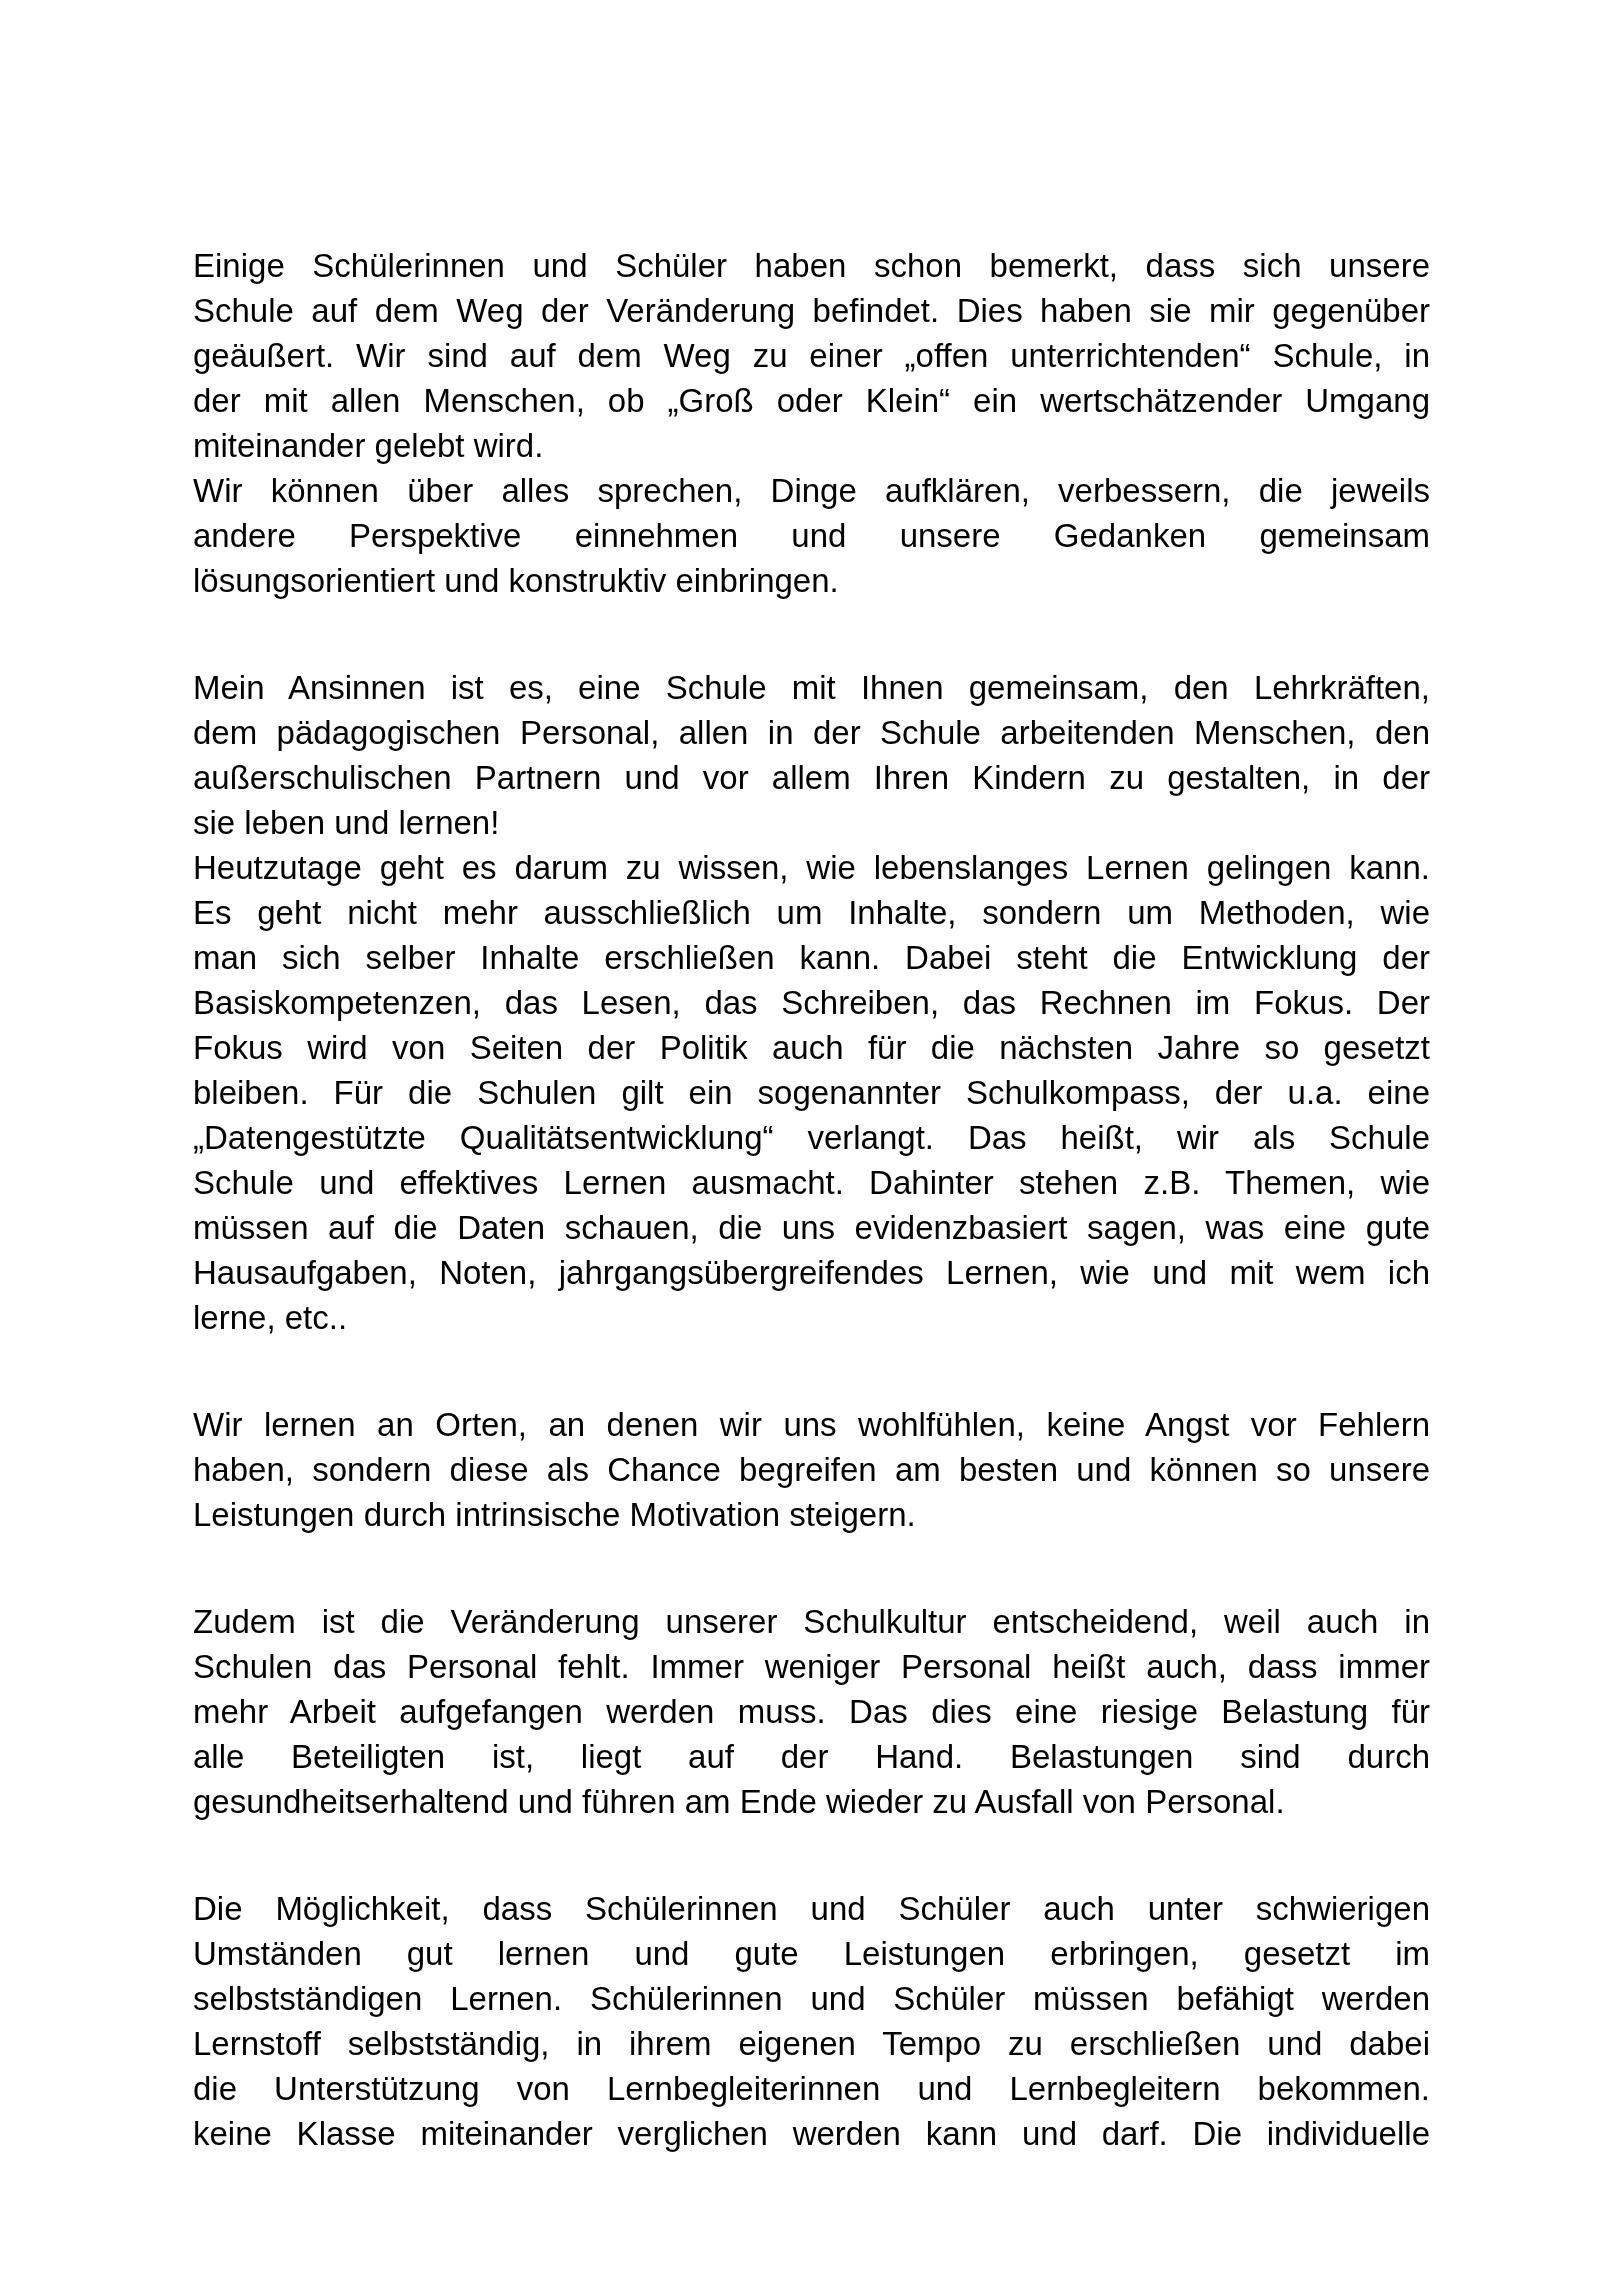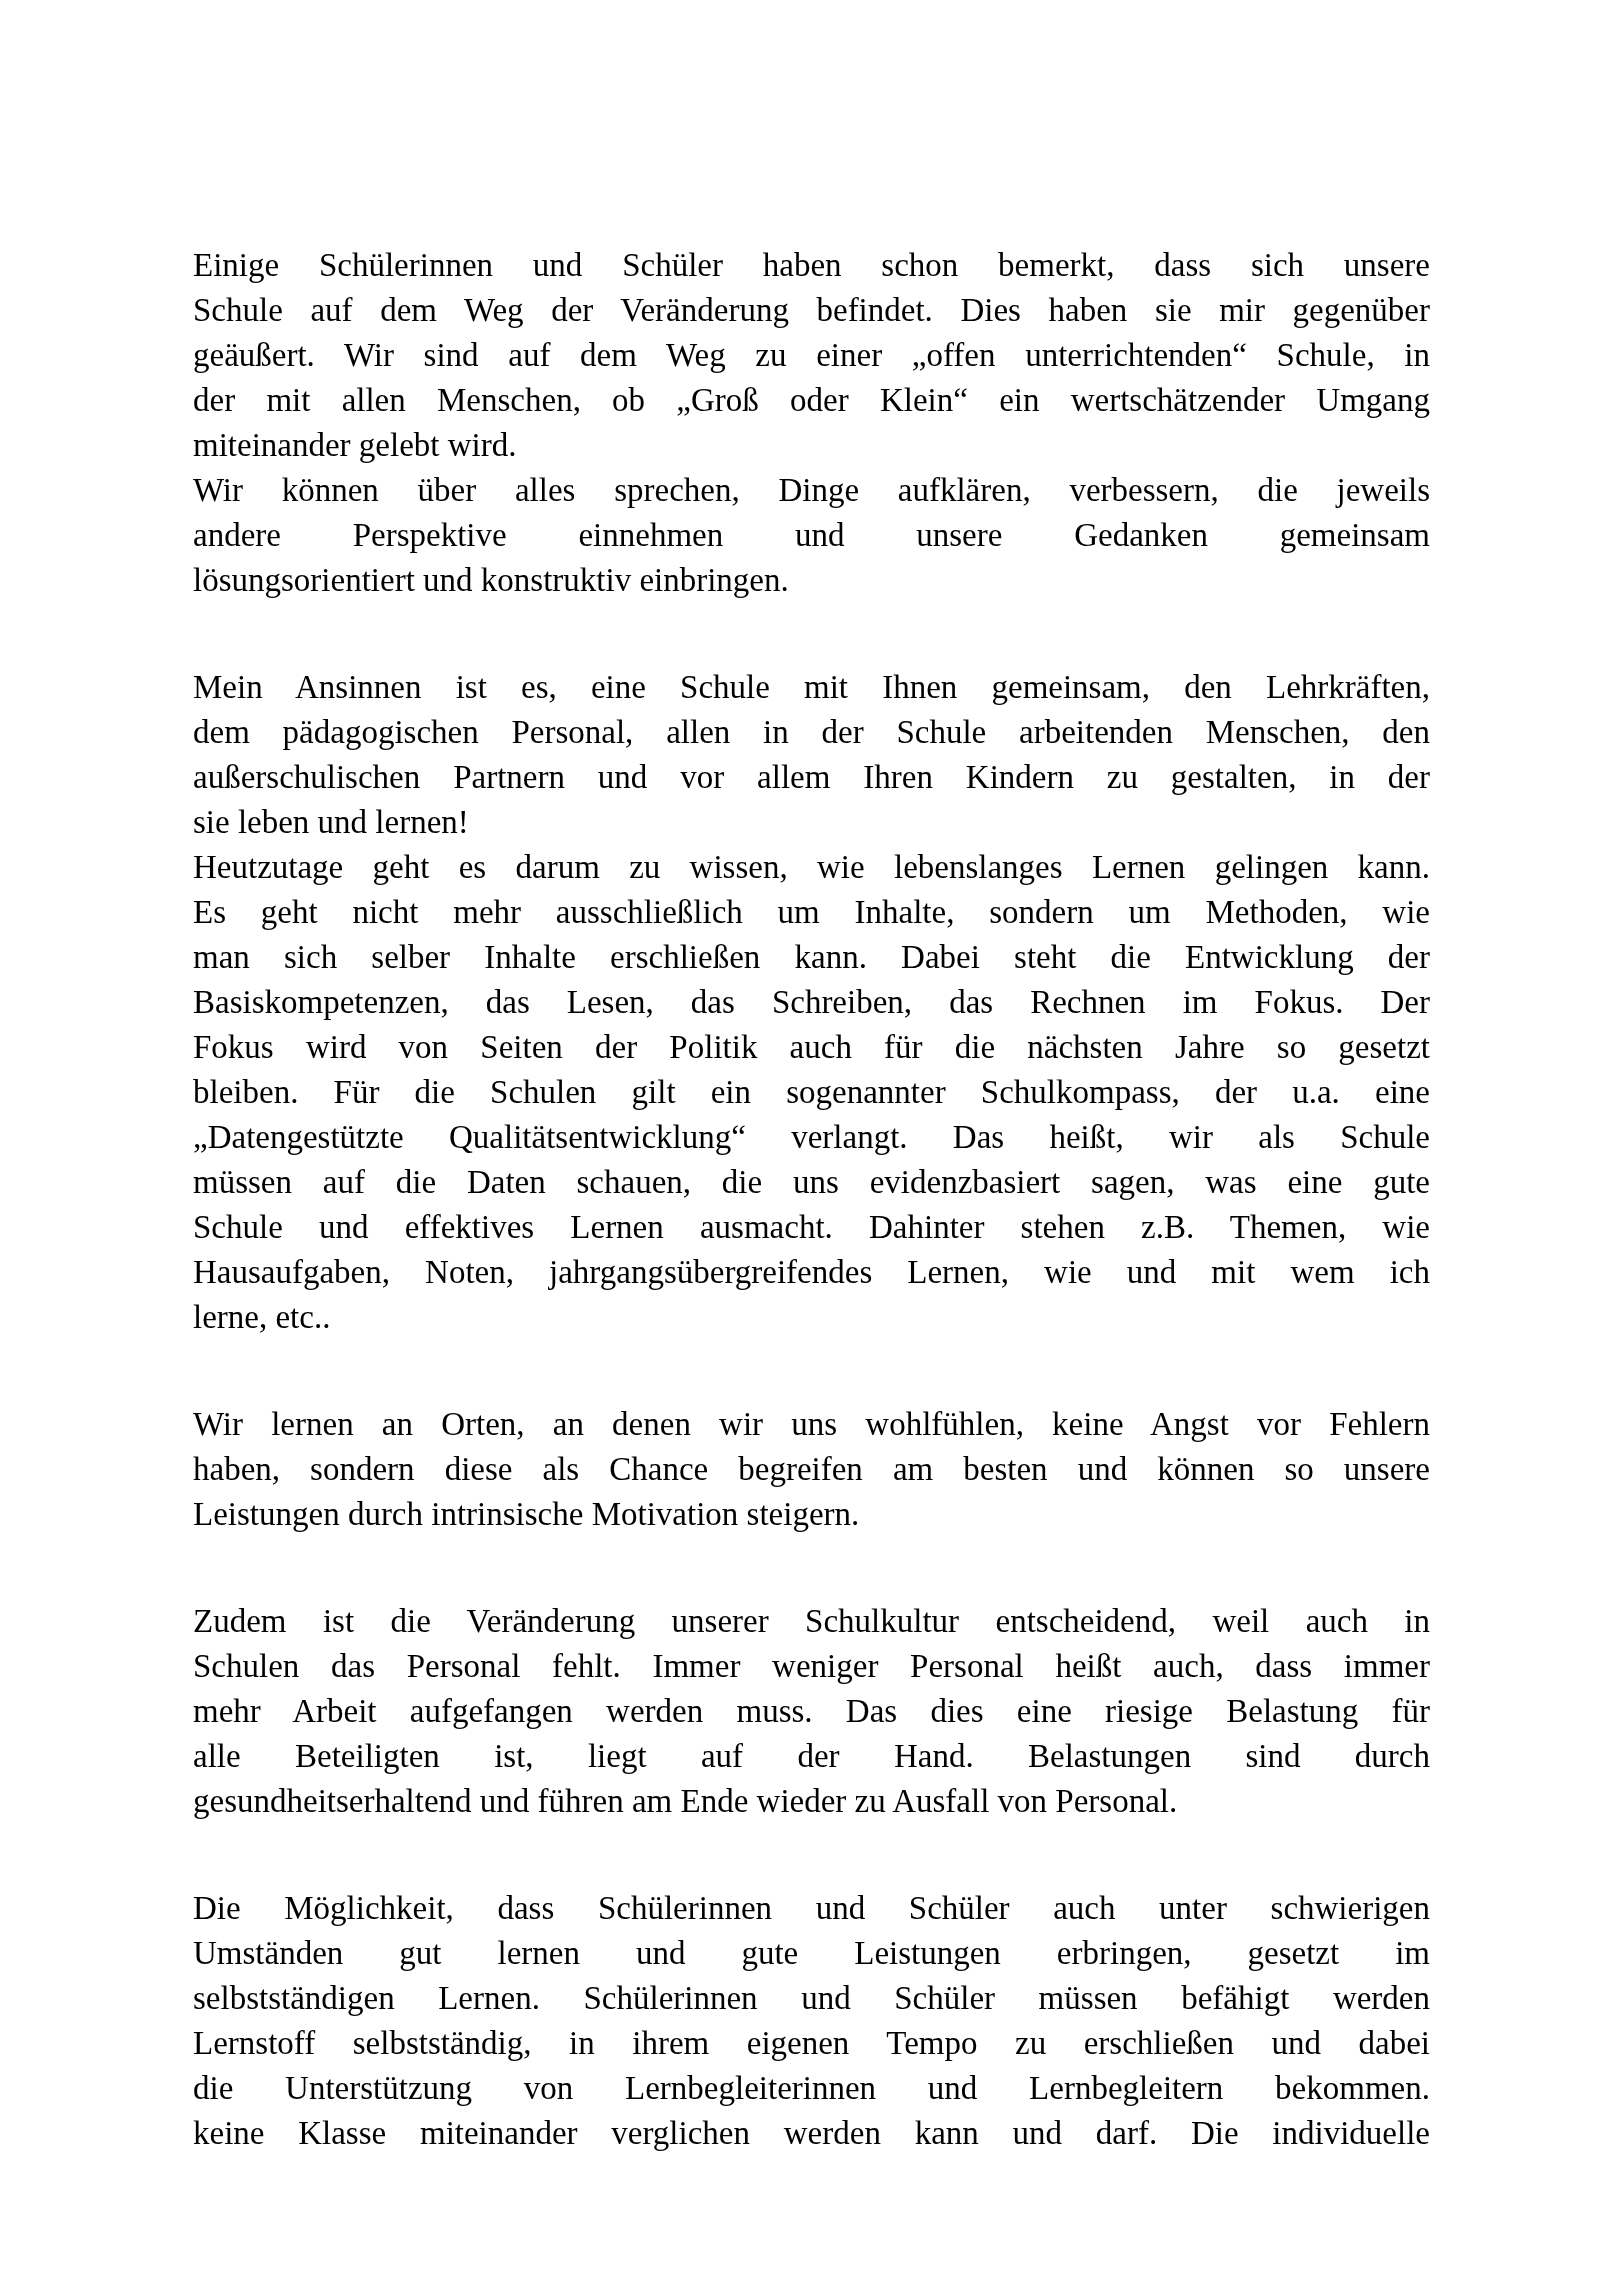--- a/index.html
+++ b/index.html
@@ -6,21 +6,21 @@
     margin: 0;
     padding: 0;
     background: #ffffff;
   }
   .page {
     position: relative;
     width: 1622px;
     height: 2295px;
     background: var(--page-bg, #ffffff);
     color: var(--text-color, #000000);
-    font-family: Liberation Serif, serif;
+    font-family: Liberation Sans, sans-serif;
     font-size: 33px;
     line-height: 45px;
     overflow: hidden;
   }
   .text-block {
     position: absolute;
     left: 193px;
     right: 192px;
     top: 243px;
   }
@@ -65,22 +65,22 @@
         <div class="line para-end">sie leben und lernen!</div>
       </div>
       <div class="paragraph">
         <div class="line">Heutzutage geht es darum zu wissen, wie lebenslanges Lernen gelingen kann.</div>
         <div class="line">Es geht nicht mehr ausschließlich um Inhalte, sondern um Methoden, wie</div>
         <div class="line">man sich selber Inhalte erschließen kann. Dabei steht die Entwicklung der</div>
         <div class="line">Basiskompetenzen, das Lesen, das Schreiben, das Rechnen im Fokus. Der</div>
         <div class="line">Fokus wird von Seiten der Politik auch für die nächsten Jahre so gesetzt</div>
         <div class="line">bleiben. Für die Schulen gilt ein sogenannter Schulkompass, der u.a. eine</div>
         <div class="line">„Datengestützte Qualitätsentwicklung“ verlangt. Das heißt, wir als Schule</div>
+        <div class="line">Schule und effektives Lernen ausmacht. Dahinter stehen z.B. Themen, wie</div>
         <div class="line">müssen auf die Daten schauen, die uns evidenzbasiert sagen, was eine gute</div>
-        <div class="line">Schule und effektives Lernen ausmacht. Dahinter stehen z.B. Themen, wie</div>
         <div class="line">Hausaufgaben, Noten, jahrgangsübergreifendes Lernen, wie und mit wem ich</div>
         <div class="line para-end">lerne, etc..</div>
       </div>
       <div class="paragraph gap-before">
         <div class="line">Wir lernen an Orten, an denen wir uns wohlfühlen, keine Angst vor Fehlern</div>
         <div class="line">haben, sondern diese als Chance begreifen am besten und können so unsere</div>
         <div class="line para-end">Leistungen durch intrinsische Motivation steigern.</div>
       </div>
       <div class="paragraph gap-before">
         <div class="line">Zudem ist die Veränderung unserer Schulkultur entscheidend, weil auch in</div>

